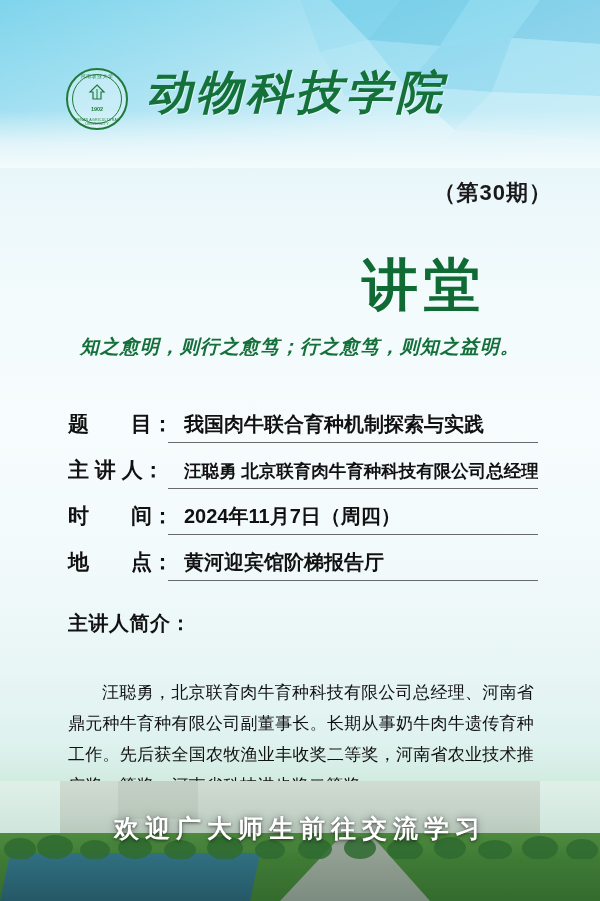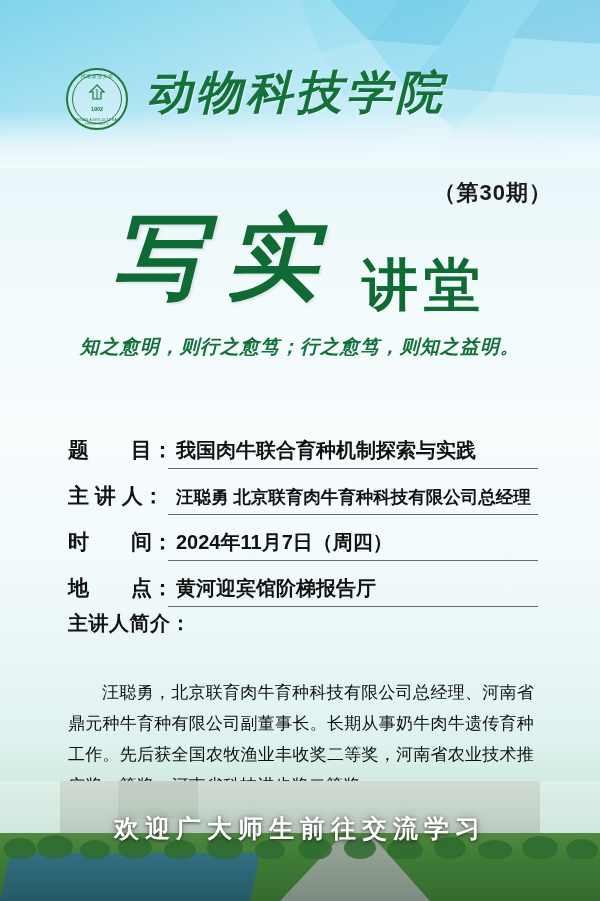--- a/index.html
+++ b/index.html
@@ -171,39 +171,38 @@
     font-size: 19px;
     color: #14703a;
     letter-spacing: 1px;
   }
 
   
   .info {
     position: absolute;
     left: 68px; top: 404px;
     width: 470px;
-    margin-top: 26px;
   }
   .info-row {
     position: relative;
     height: 46px;
   }
   .info-label {
     position: absolute;
     left: 0; top: 6px;
     width: 92px;
     font-size: 21px;
     font-weight: bold;
     color: #111111;
     letter-spacing: 0px;
     white-space: nowrap;
   }
   .info-value {
     position: absolute;
-    left: 108px; top: 7px;
+    left: 116px; top: 7px;
     right: 0;
     font-size: 20px;
     font-weight: bold;
     color: #111111;
     white-space: nowrap;
     overflow: hidden;
   }
   .info-value.small { font-size: 17.5px; top: 9px; }
   .info-rule {
     position: absolute;
@@ -330,21 +329,20 @@
       <path d="M12 5 L12 15" stroke="#1f7a3c" stroke-width="1"></path>
     </svg>
     <div class="logo-year">1902</div>
     <div class="logo-bottom-text">HENAN AGRICULTURAL UNIVERSITY</div>
   </div>
 
   <div class="college-name">动物科技学院</div>
 
   <div class="issue">（第30期）</div>
 
-  <div class="title-main">写实</div>
   <div class="title-sub">讲堂</div>
 
   <div class="motto">知之愈明，则行之愈笃；行之愈笃，则知之益明。</div>
 
   <div class="info">
 
     <div class="info-row">
       <div class="info-label">题　　目：</div>
       <div class="info-value">我国肉牛联合育种机制探索与实践</div>
       <div class="info-rule"></div>

